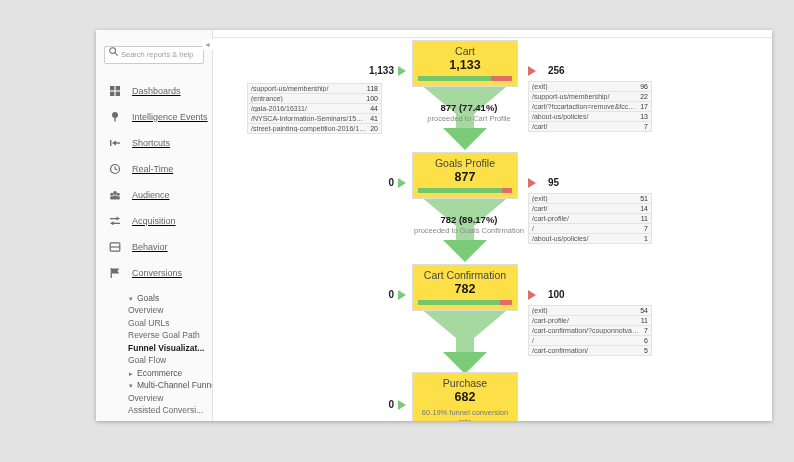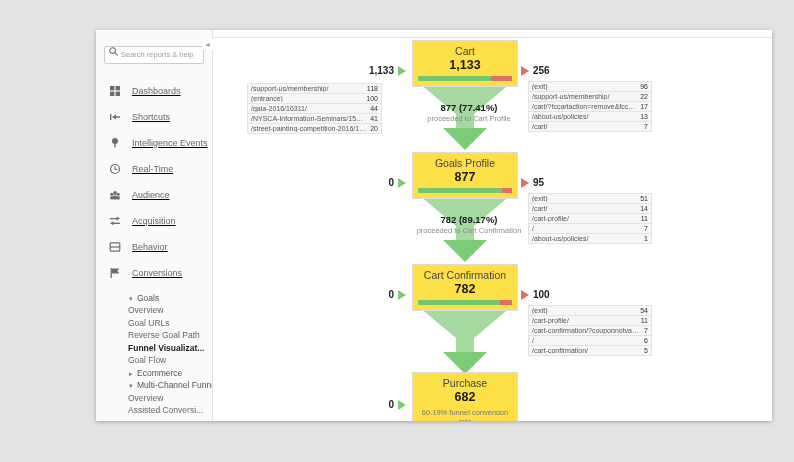--- a/index.html
+++ b/index.html
@@ -46,22 +46,22 @@
   .step-title { font-size:10.5px; color:#444; }
   .step-count { font-size:12.5px; font-weight:bold; color:#1a1a1a; margin-top:1px; }
   .step-bar { display:flex; height:5px; margin-top:4px; }
   .bar-green { background:#72c66e; height:100%; }
   .bar-red { background:#e26b6b; height:100%; flex:1; }
   .conv-note { font-size:7.5px; color:#777; margin-top:4px; margin-bottom:2px; }
 
   .entry-label { position:absolute; top:25px; right:366px; display:flex;
     align-items:center; z-index:2; }
   .entry-label .num { font-size:10px; font-weight:bold; color:#1a1a1a; margin-right:4px; }
-  .exit-label { position:absolute; top:25px; left:308px; display:flex;
-    align-items:center; z-index:2; }
+  .exit-label { position:absolute; top:25px; left:315px; display:flex;
+    align-items:center; z-index:2;gap:8px; }
   .exit-label .num { font-size:10px; font-weight:bold; color:#1a1a1a; margin-left:4px; }
   .tri { width:0; height:0; border-top:5px solid transparent;
     border-bottom:5px solid transparent; }
   .tri.green { border-left:8px solid #7ccb78; }
   .tri.red { border-left:8px solid #e26b6b; }
 
   .ptable { position:absolute; width:124px; z-index:2; }
   .ptable.entry-side { left:34px; top:44px; width:135px; }
   .ptable.exit-side { left:315px; top:42px; }
   .trow { display:flex; align-items:center; background:#f6f6f6;
@@ -98,32 +98,32 @@
         <svg class="nicon" viewBox="0 0 12 12">
           <rect class="ic" x="1" y="1" width="4.4" height="4.4"></rect>
             <rect class="ic" x="6.6" y="1" width="4.4" height="4.4"></rect>
           <rect class="ic" x="1" y="6.6" width="4.4" height="4.4"></rect>
             <rect class="ic" x="6.6" y="6.6" width="4.4" height="4.4"></rect>
         </svg>
         <span class="nlabel">Dashboards</span>
       </div>
       <div class="nav-item">
         <svg class="nicon" viewBox="0 0 12 12">
+          <circle class="ic" cx="6" cy="4" r="3"></circle>
+          <rect class="ic" x="5.3" y="6.5" width="1.4" height="4"></rect>
+        </svg>
+        <span class="nlabel">Intelligence Events</span>
+      </div>
+      <div class="nav-item">
+        <svg class="nicon" viewBox="0 0 12 12">
           <rect class="ic" x="1" y="3" width="1.4" height="6"></rect>
           <polygon class="ic" points="3,6 7,3.4 7,8.6"></polygon>
           <rect class="ic" x="6.4" y="5.3" width="4.6" height="1.4"></rect>
         </svg>
         <span class="nlabel">Shortcuts</span>
-      </div>
-      <div class="nav-item">
-        <svg class="nicon" viewBox="0 0 12 12">
-          <circle class="ic" cx="6" cy="4" r="3"></circle>
-          <rect class="ic" x="5.3" y="6.5" width="1.4" height="4"></rect>
-        </svg>
-        <span class="nlabel">Intelligence Events</span>
       </div>
       <div class="nav-item">
         <svg class="nicon" viewBox="0 0 12 12">
           <circle class="ic-s" cx="6" cy="6" r="4.5" stroke-width="1.2"></circle>
           <line class="ic-s" x1="6" y1="6" x2="6" y2="3.2" stroke-width="1.1"></line>
           <line class="ic-s" x1="6" y1="6" x2="8.2" y2="7" stroke-width="1.1"></line>
         </svg>
         <span class="nlabel">Real-Time</span>
       </div>
       <div class="nav-item">
@@ -290,21 +290,21 @@
             <span class="tlabel">/about-us/policies/</span>
             <span class="tval">1</span>
           </div>
         </div>
       <svg class="funnel-shape" width="120" height="76" viewBox="0 0 120 76">
         <polygon points="8,0 112,0 69,36 69,52 51,52 51,36" fill="#a5d9a0"></polygon>
         <polygon points="38,50 82,50 60,72" fill="#7ccb78"></polygon>
       </svg>
       <div class="proceed">
         <div class="p1">782 (89.17%)</div>
-        <div class="p2">proceeded to Cart Confirmation</div>
+        <div class="p2">proceeded to Goals Confirmation</div>
       </div>
     </div>
 
     <div class="step" style="top:234px;">
       <div class="entry-label">
         <span class="num">0</span>
         <span class="tri green"></span>
       </div>
       <div class="step-box">
         <div class="step-title">Cart Confirmation</div>

